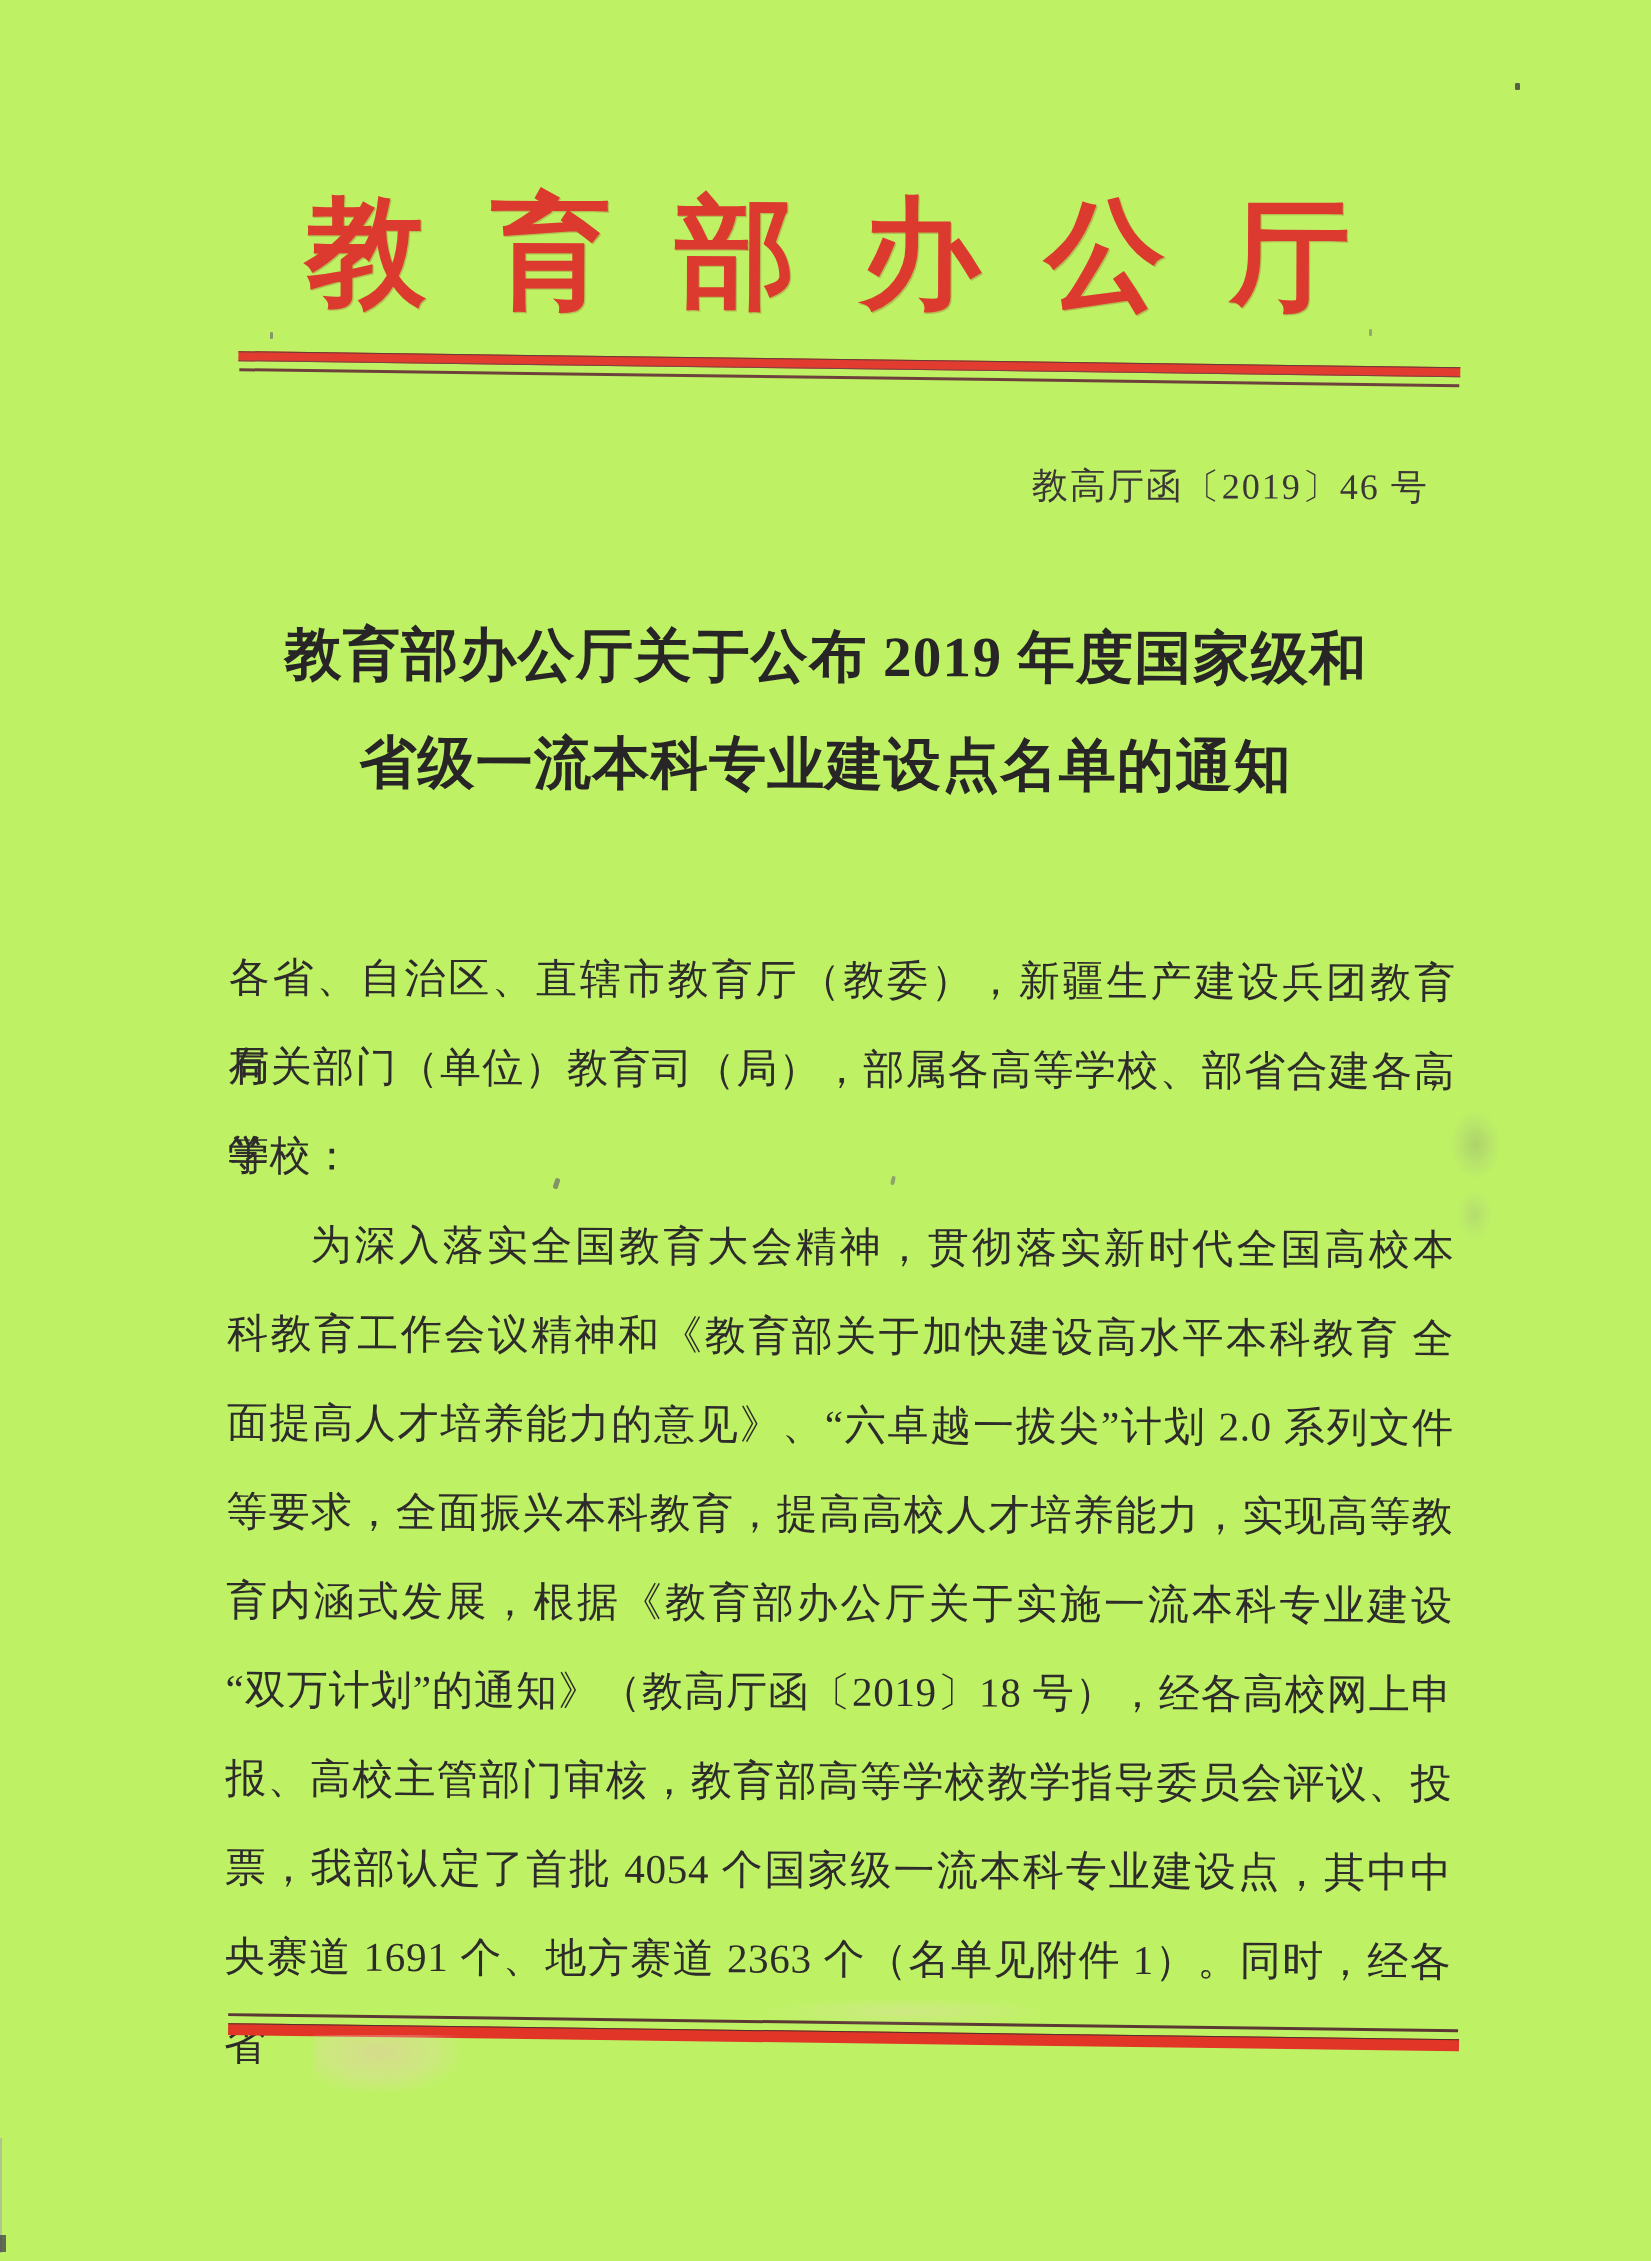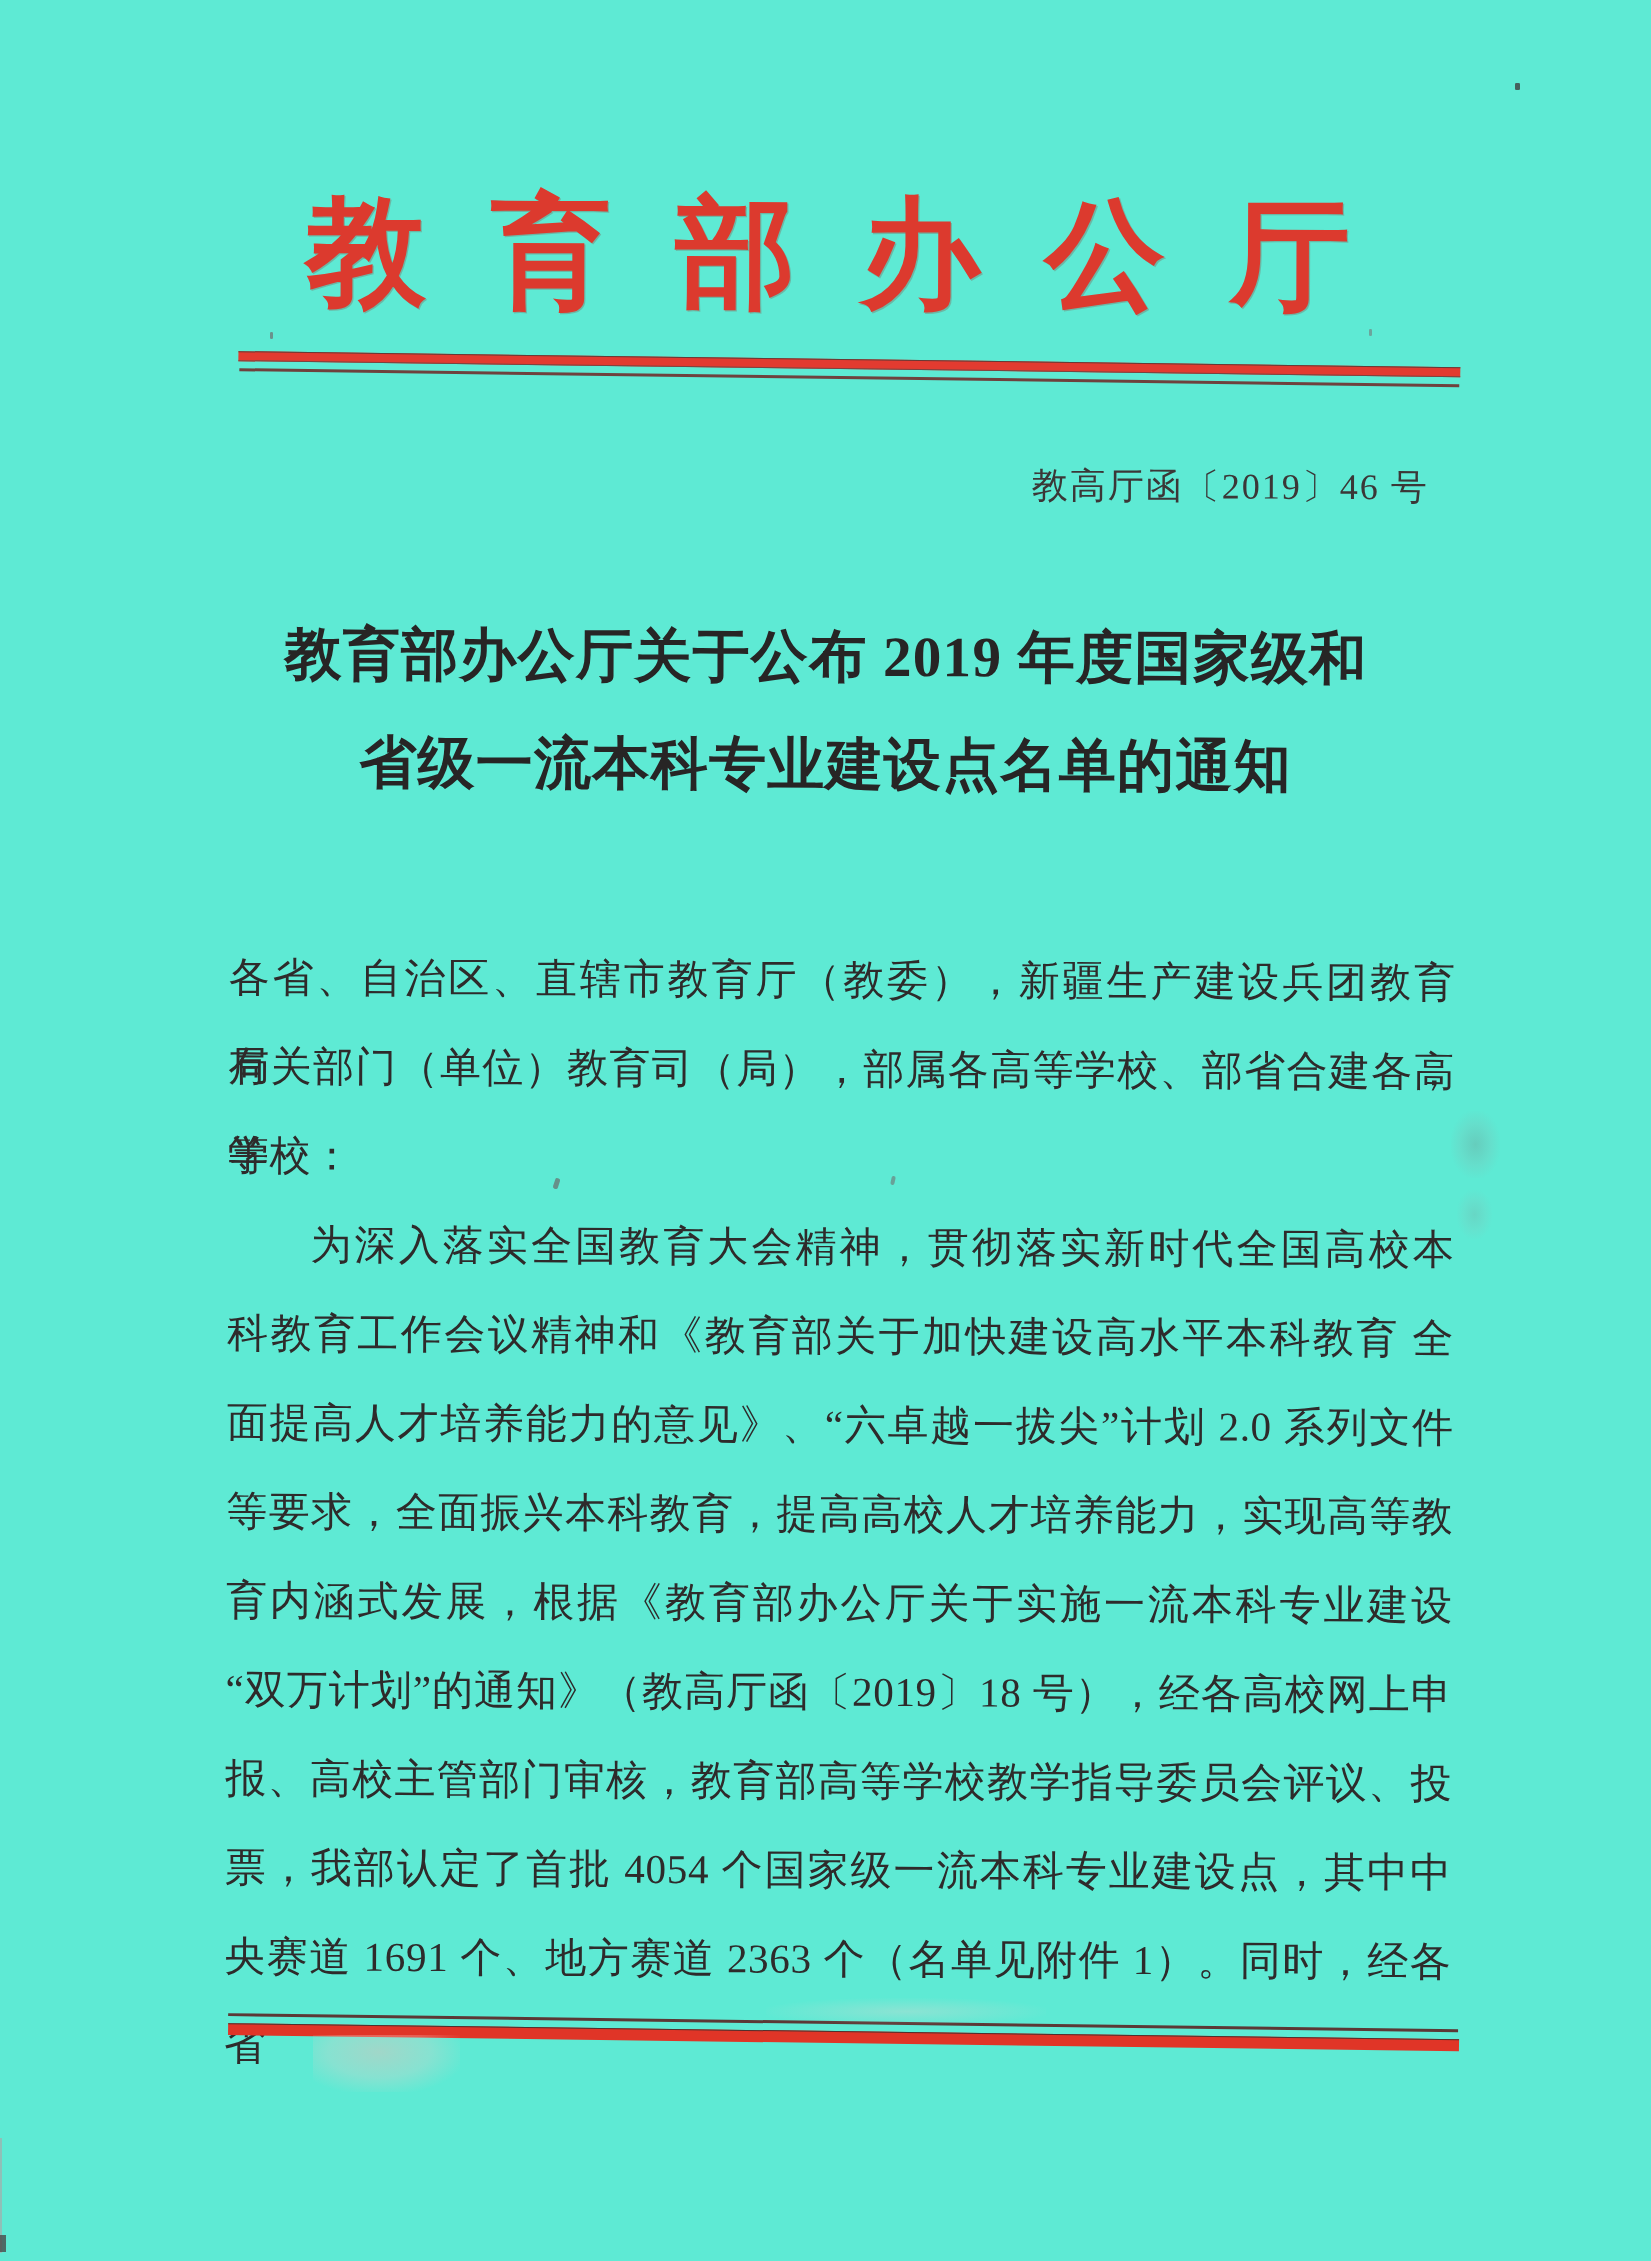--- a/index.html
+++ b/index.html
@@ -5,21 +5,21 @@
   html, body {
     margin: 0;
     padding: 0;
     background: #ffffff;
     font-family: "Liberation Serif", "DejaVu Serif", serif;
   }
   .page {
     position: relative;
     width: 1652px;
     height: 2261px;
-    background: #5eead4;
+    background: #bef264;
     overflow: hidden;
   }
   .tilt {
     position: absolute;
     inset: 0;
     transform: rotate(0.25deg);
     transform-origin: 40% 30%;
   }
 
   

